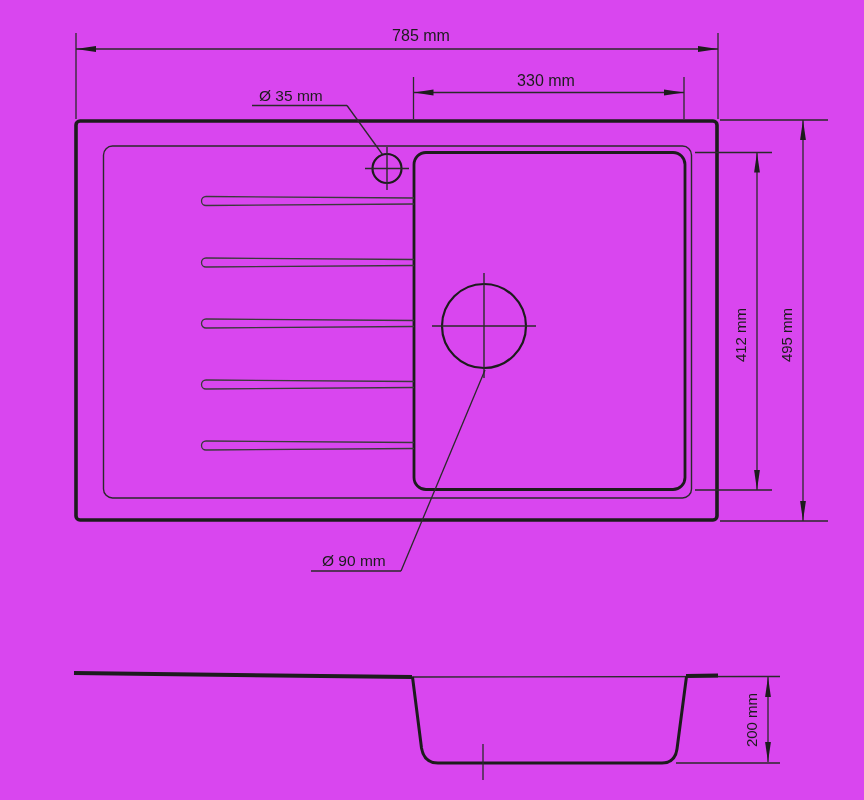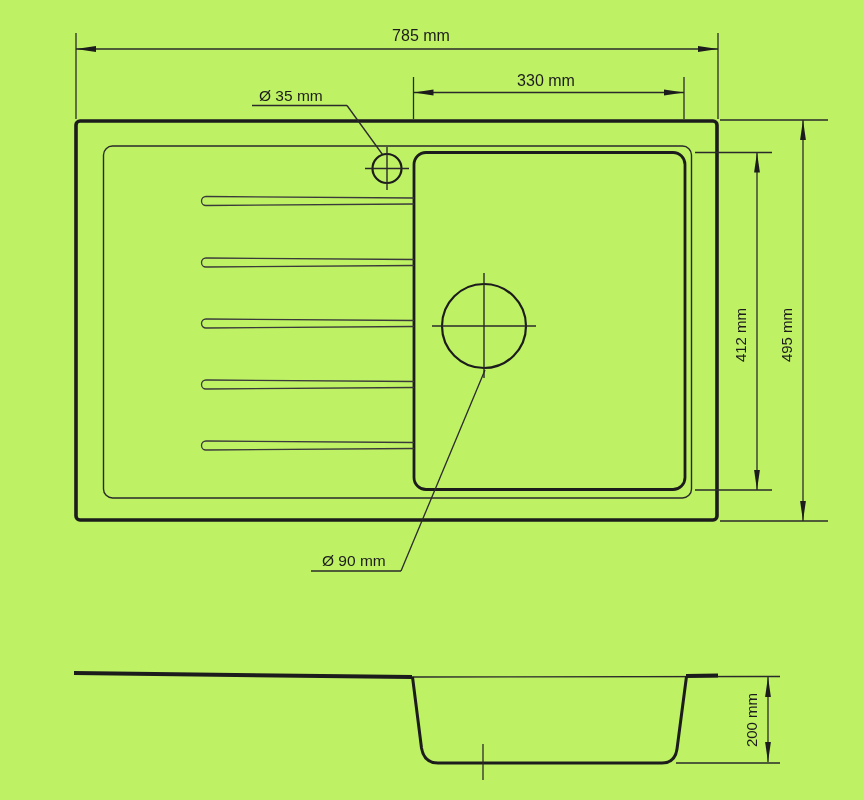--- a/index.html
+++ b/index.html
@@ -1,17 +1,17 @@
 <!DOCTYPE html>
 <html><head>
 <meta charset="utf-8">
 <style>
   html,body{margin:0;padding:0;background:#ffffff;}
   .canvas{
-    width:864px;height:800px;position:relative;background:#bef264;
+    width:864px;height:800px;position:relative;background:#d946ef;
     font-family:"Liberation Sans", sans-serif;
   }
   svg{display:block;}
   text{
     font-family:"Liberation Sans", sans-serif;
     fill:#1c1c1c;
   }
   .dim-text{font-size:16px;}
   .dia-text{font-size:15.5px;}
   .rot-text{font-size:15px;}

